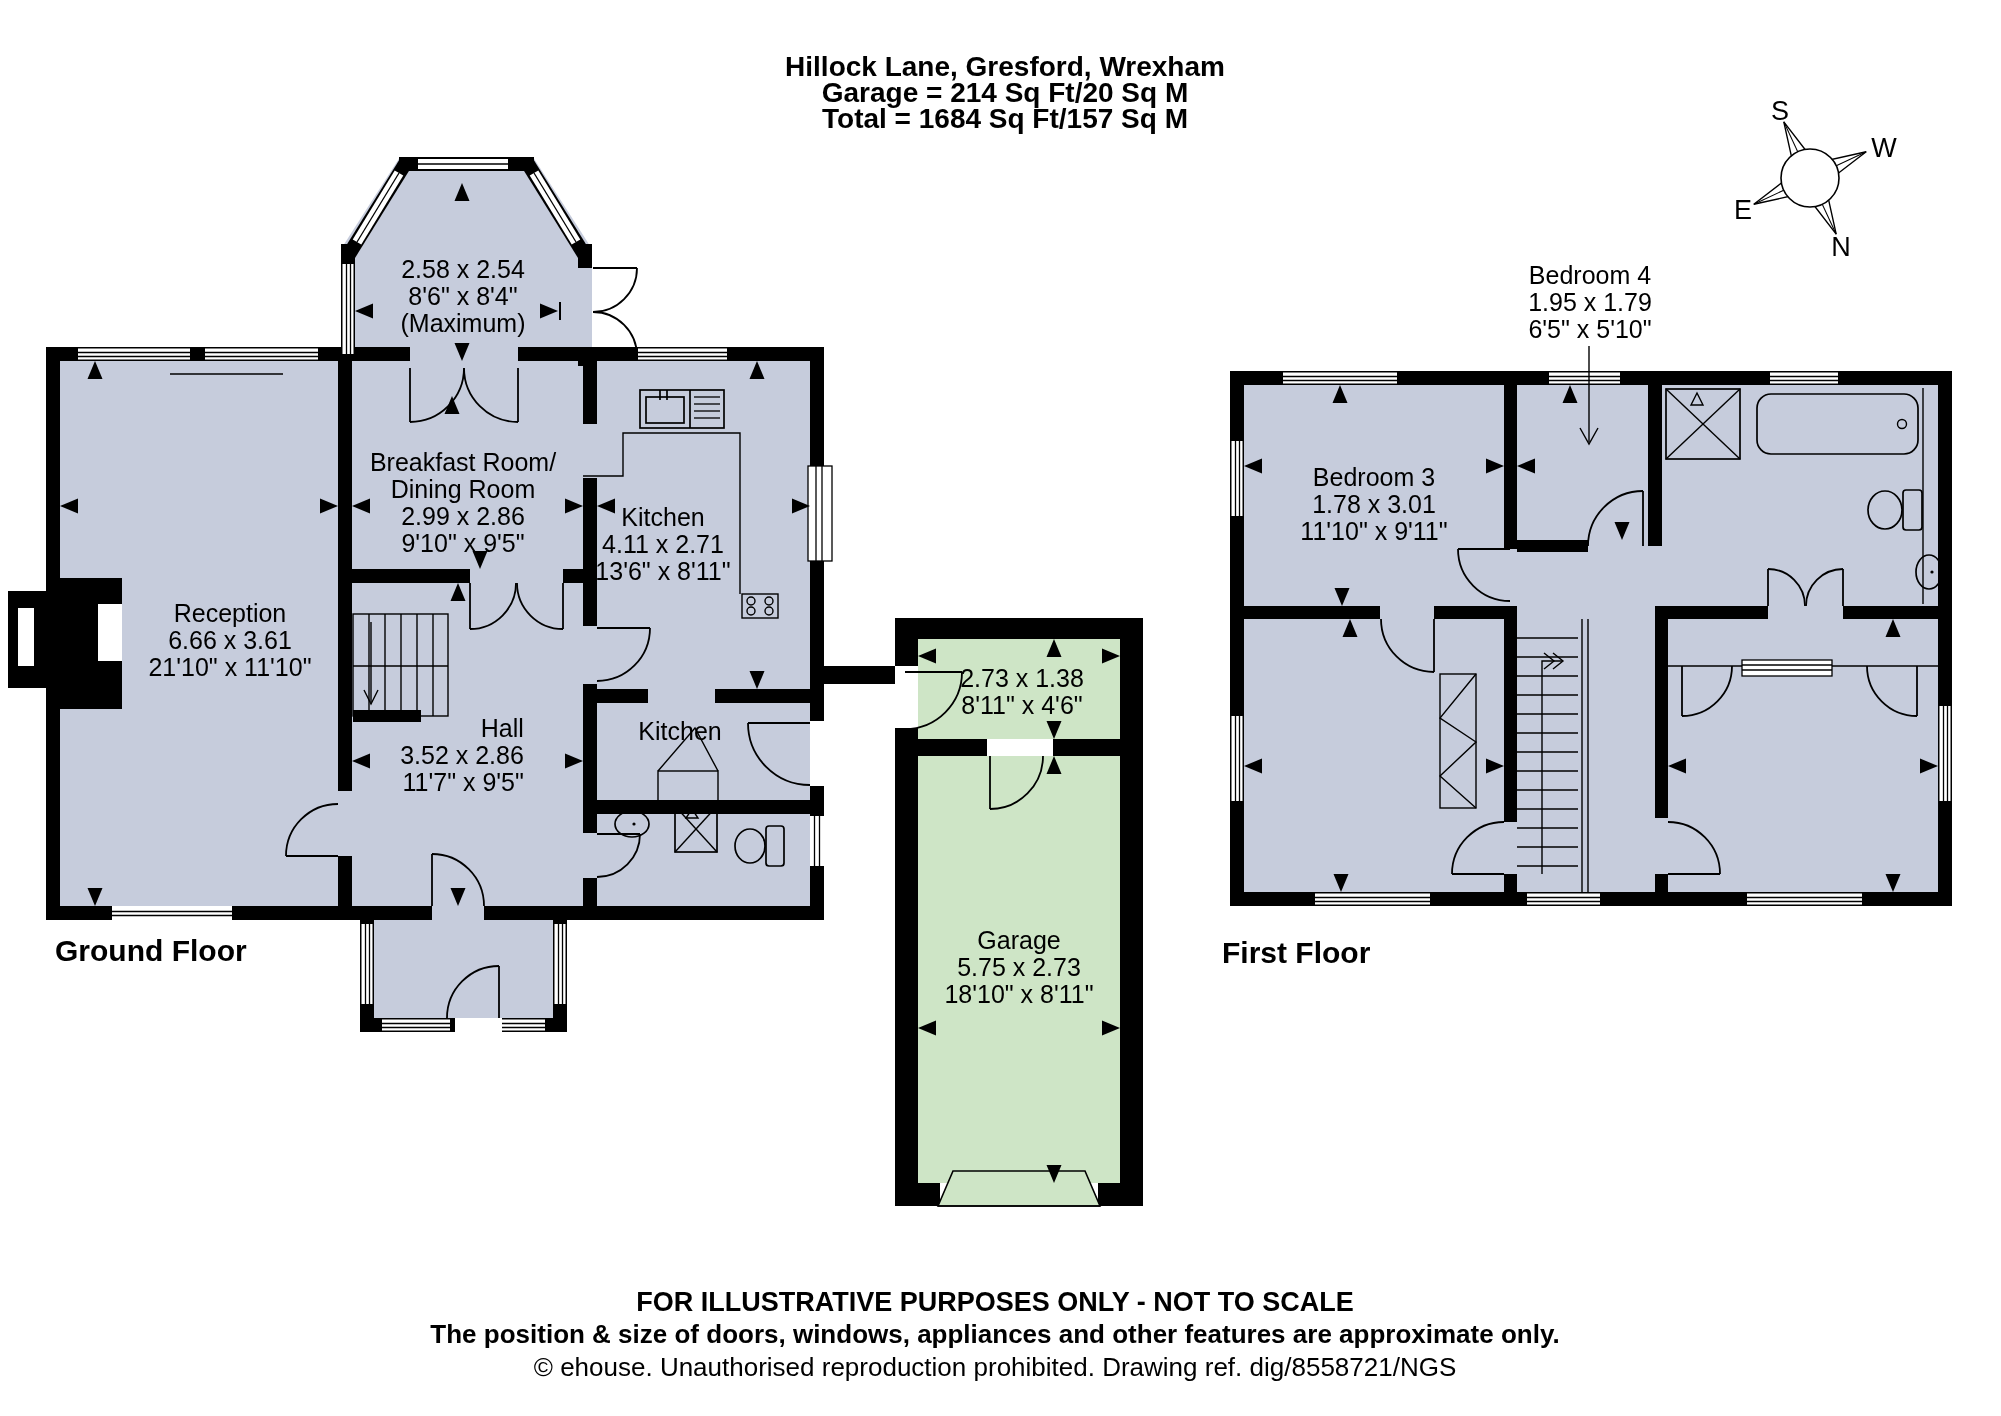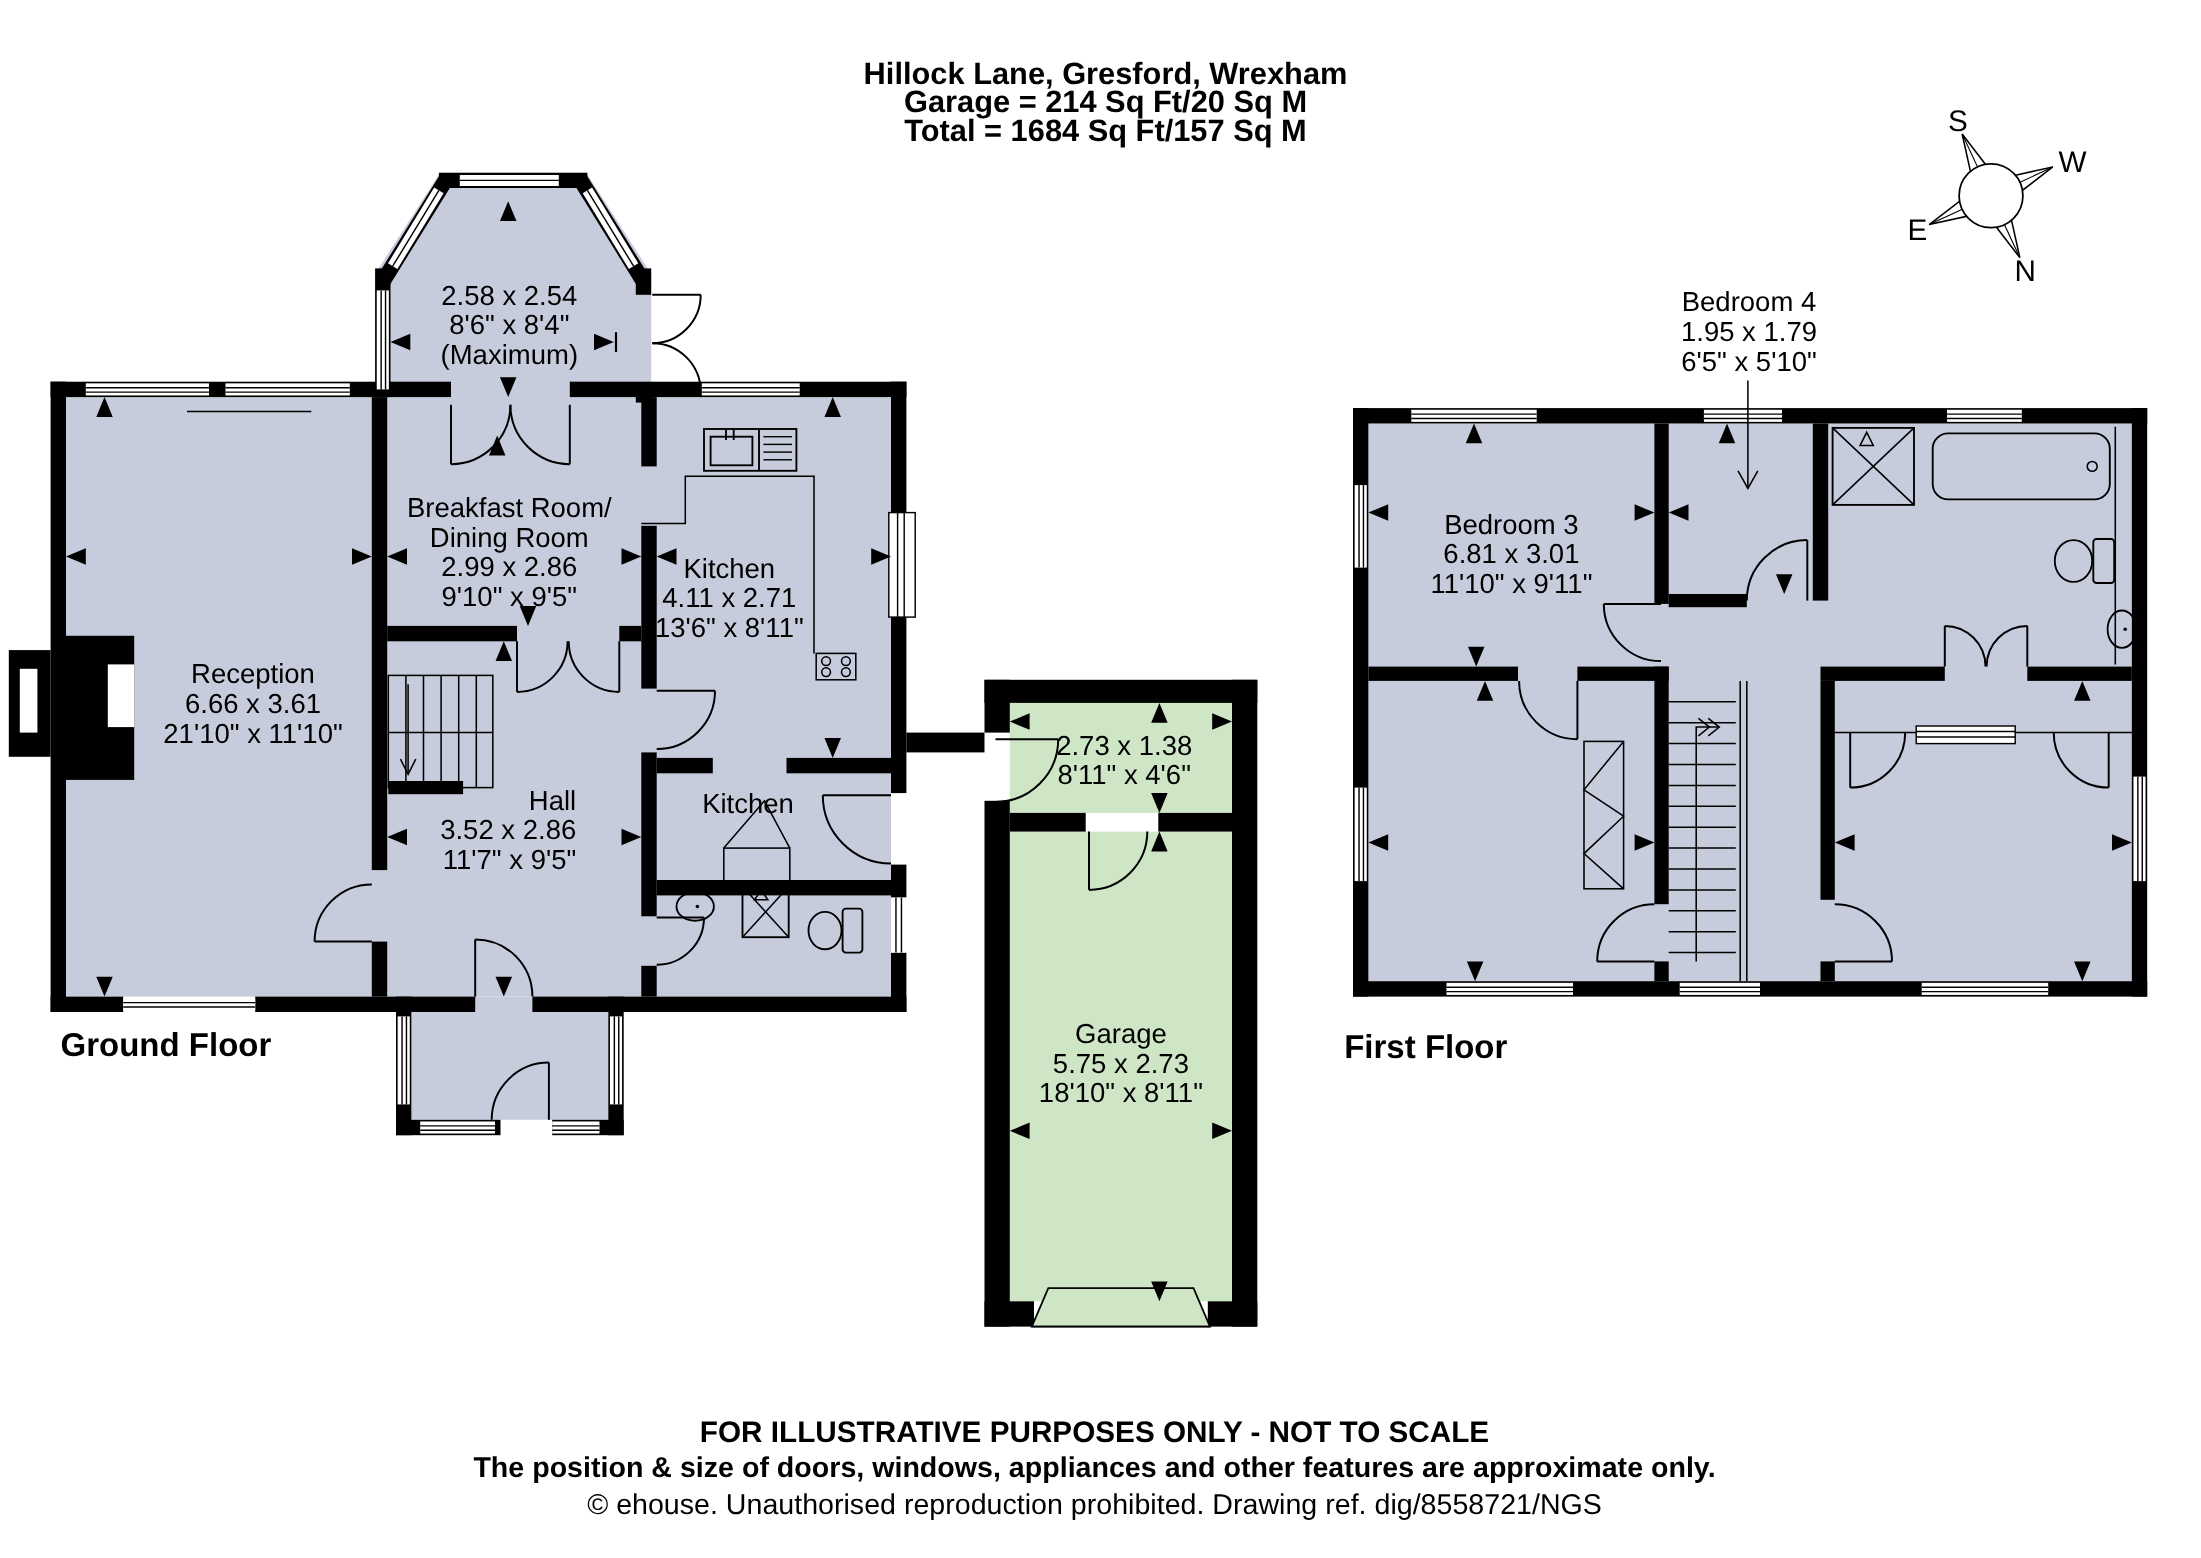--- a/index.html
+++ b/index.html
@@ -503,21 +503,21 @@
   <span>5.75 x 2.73</span>
   <span>18'10" x 8'11"</span>
 </div>
 <div class="lbl" style="left:1590px;top:246px;">
   <span>Bedroom 4</span>
   <span>1.95 x 1.79</span>
   <span>6'5" x 5'10"</span>
 </div>
 <div class="lbl" style="left:1374px;top:448px;">
   <span>Bedroom 3</span>
-  <span>6.81 x 3.01</span>
+  <span>1.78 x 3.01</span>
   <span>11'10" x 9'11"</span>
 </div>
 
 <div class="floor-name" style="left:55px;top:918px;">Ground Floor</div>
 <div class="floor-name" style="left:1222px;top:920px;">First Floor</div>
 
 <div class="footer-line footer-bold" style="top:1271px;">FOR ILLUSTRATIVE PURPOSES ONLY - NOT TO SCALE</div>
 <div class="footer-line" style="top:1303px;font-weight:bold;">The position &amp; size of doors, windows, appliances and other features are approximate only.</div>
 <div class="footer-line" style="top:1336px;">© ehouse. Unauthorised reproduction prohibited. Drawing ref. dig/8558721/NGS</div>
 

